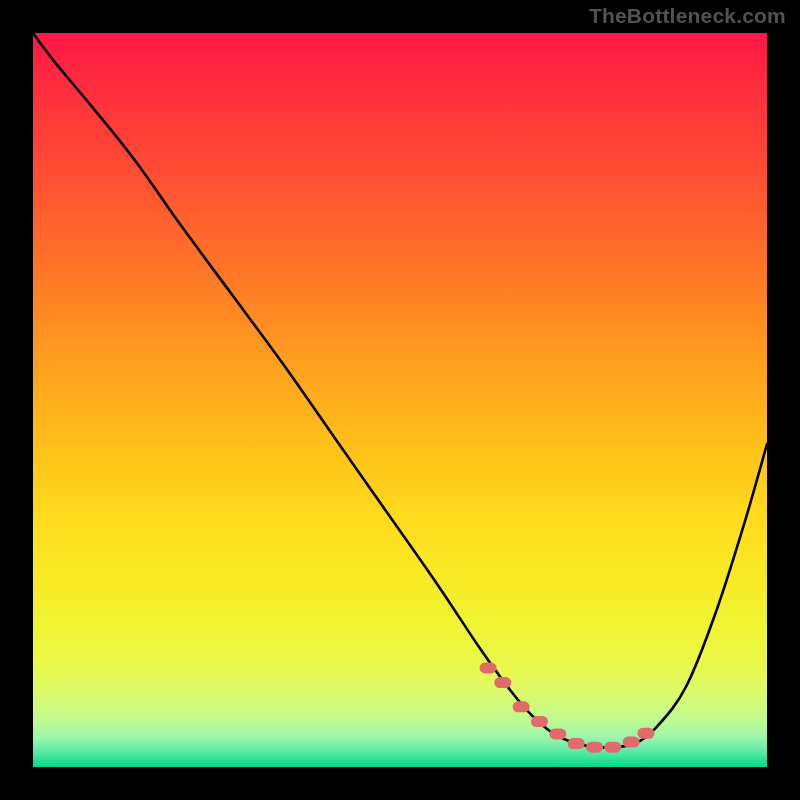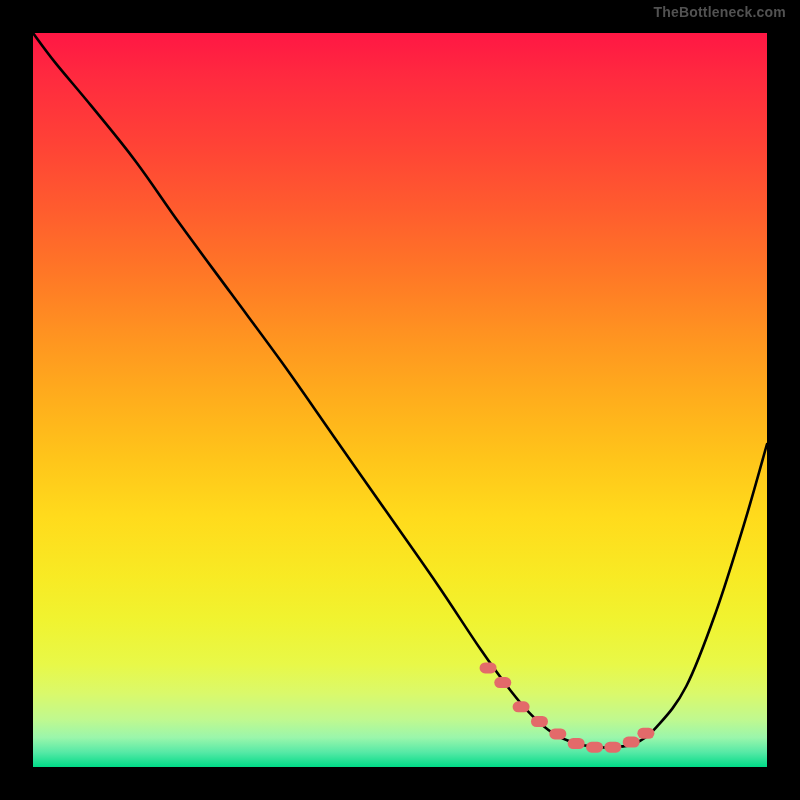--- a/index.html
+++ b/index.html
@@ -14,21 +14,21 @@
     position: relative;
     width: 800px;
     height: 800px;
     background: #000;
   }
   .watermark {
     position: absolute;
     top: 4px;
     right: 14px;
     font-family: Arial, Helvetica, sans-serif;
-    font-size: 14px;
+    font-size: 21px;
     font-weight: bold;
     color: #525252;
     letter-spacing: 0.2px;
   }
   .plot-area {
     position: absolute;
     left: 33px;
     top: 33px;
     width: 734px;
     height: 734px;

